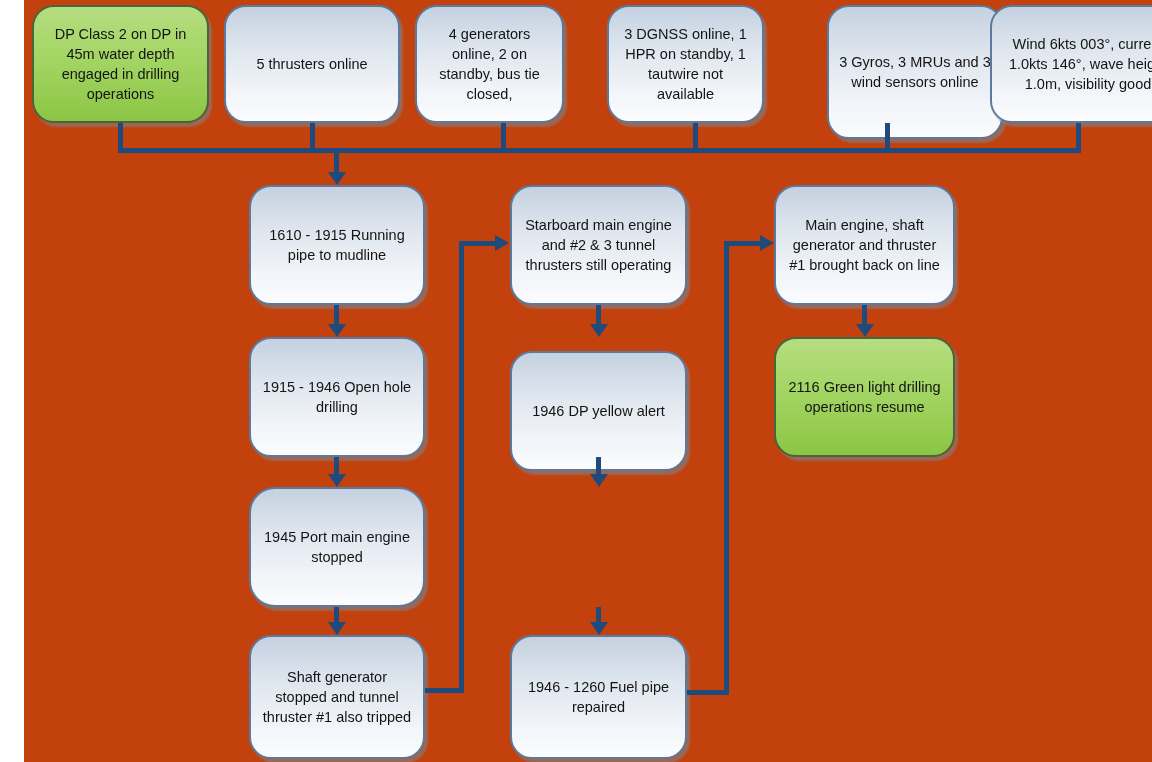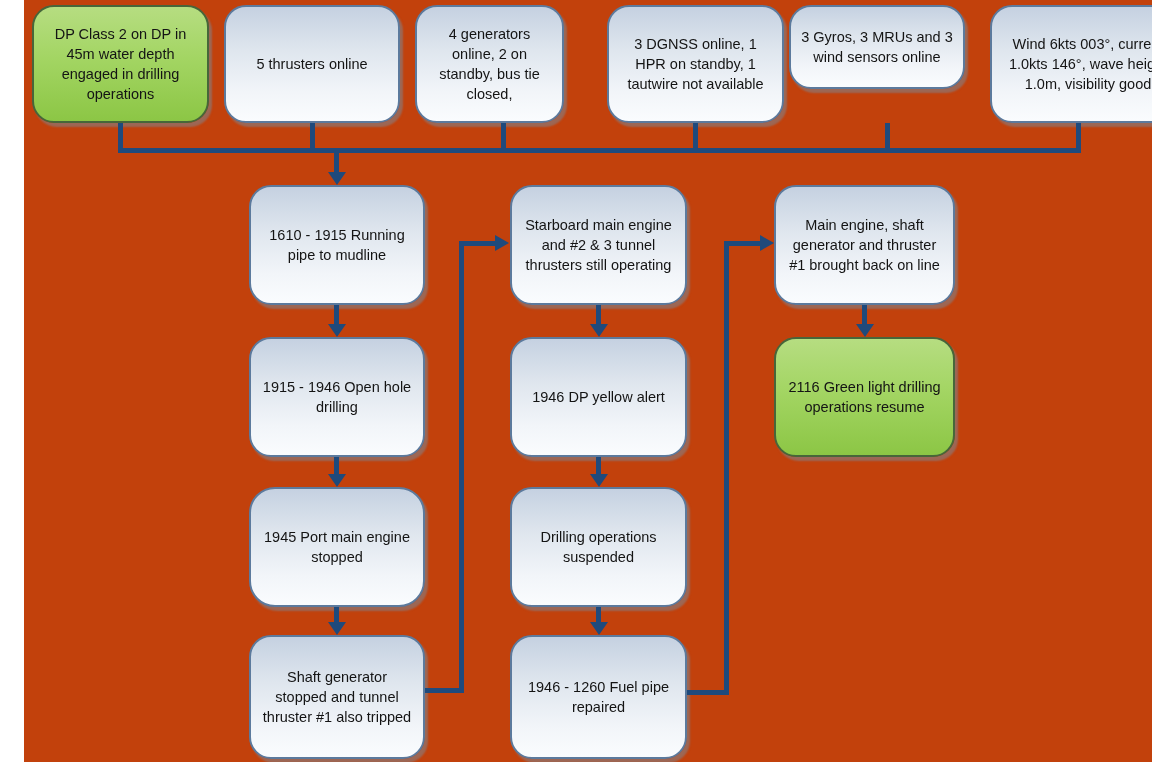--- a/index.html
+++ b/index.html
@@ -33,33 +33,33 @@
   }
   .node.green {
     border-color: #47663a;
     background: linear-gradient(180deg, #b6dd81 0%, #a3d563 45%, #8cc645 100%);
   }
 
   
   .t0 { left: 8px;   top: 5px; width: 177px; height: 118px; }
   .t1 { left: 200px; top: 5px; width: 176px; height: 118px; }
   .t2 { left: 391px; top: 5px; width: 149px; height: 118px; }
-  .t3 { left: 583px; top: 5px; width: 177px; height: 118px; }
-  .t4 { left: 765px; top: 5px; width: 176px; height: 84px; }
+  .t3 { left: 583px; top: 5px; width: 157px; height: 118px; }
+  .t4 { left: 803px; top: 5px; width: 176px; height: 134px; }
   .t5 { left: 966px; top: 5px; width: 196px; height: 118px; }
 
   
   .c1r0 { left: 225px; top: 185px; width: 176px; height: 120px; }
   .c1r1 { left: 225px; top: 337px; width: 176px; height: 120px; }
   .c1r2 { left: 225px; top: 487px; width: 176px; height: 120px; border-radius: 26px; }
   .c1r3 { left: 225px; top: 635px; width: 176px; height: 124px; }
 
   
   .c2r0 { left: 486px; top: 185px; width: 177px; height: 120px; }
-  .c2r1 { left: 486px; top: 337px; width: 177px; height: 120px; }
+  .c2r1 { left: 486px; top: 351px; width: 177px; height: 120px; }
   .c2r2 { left: 486px; top: 487px; width: 177px; height: 120px; }
   .c2r3 { left: 486px; top: 635px; width: 177px; height: 124px; }
 
   
   .c3r0 { left: 750px; top: 185px; width: 181px; height: 120px; }
   .c3r1 { left: 750px; top: 337px; width: 181px; height: 120px; justify-content: center; }
 
   
   .line {
     position: absolute;
@@ -116,23 +116,20 @@
   <div class="node c1r3">
     <span>Shaft generator stopped and tunnel thruster #1 also tripped</span>
   </div>
 
   <div class="node c2r0">
     <span>Starboard main engine and #2 &amp; 3 tunnel thrusters still operating</span>
   </div>
   <div class="node c2r1">
     <span>1946 DP yellow alert</span>
   </div>
-  <div class="node c2r2">
-    <span>Drilling operations suspended</span>
-  </div>
   <div class="node c2r3">
     <span>1946 - 1260 Fuel pipe repaired</span>
   </div>
 
   <div class="node c3r0">
     <span>Main engine, shaft generator and thruster #1 brought back on line</span>
   </div>
   <div class="node green c3r1">
     <span>2116 Green light drilling operations resume</span>
   </div>

